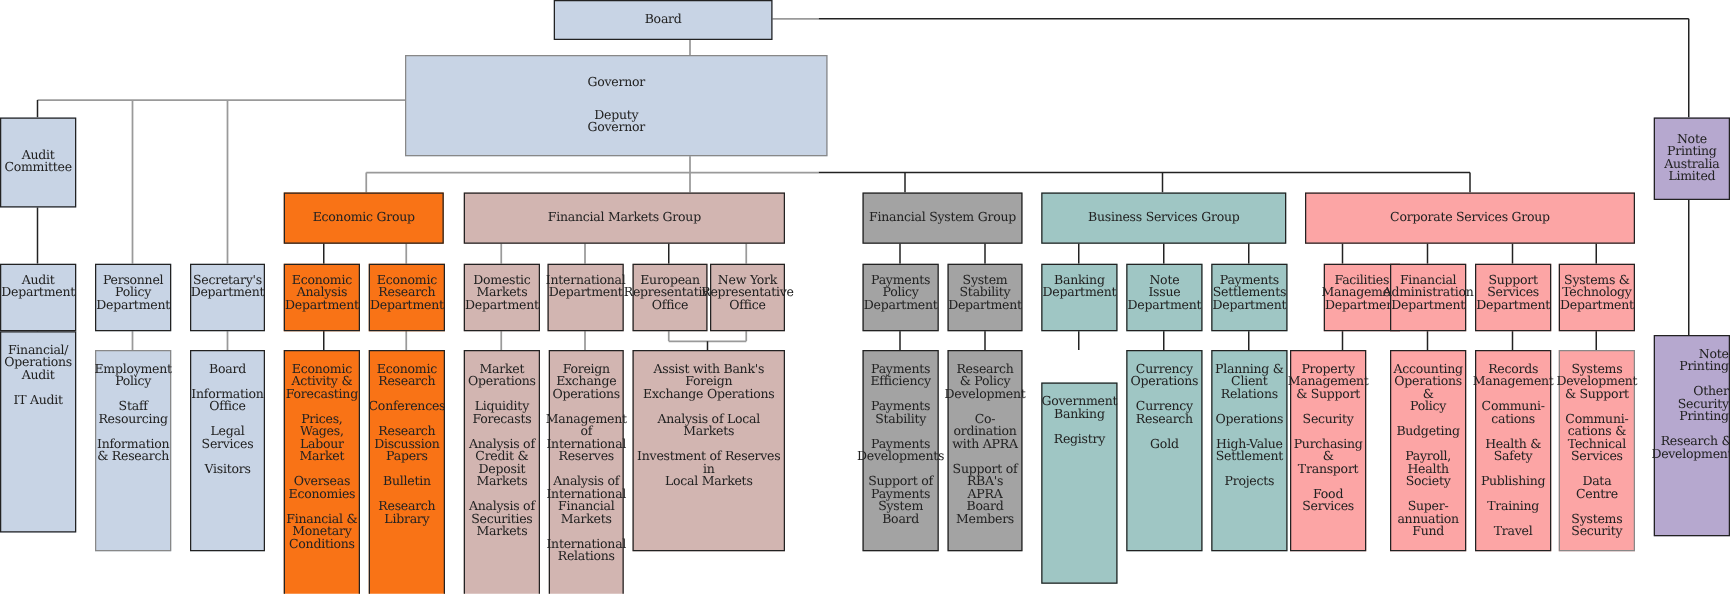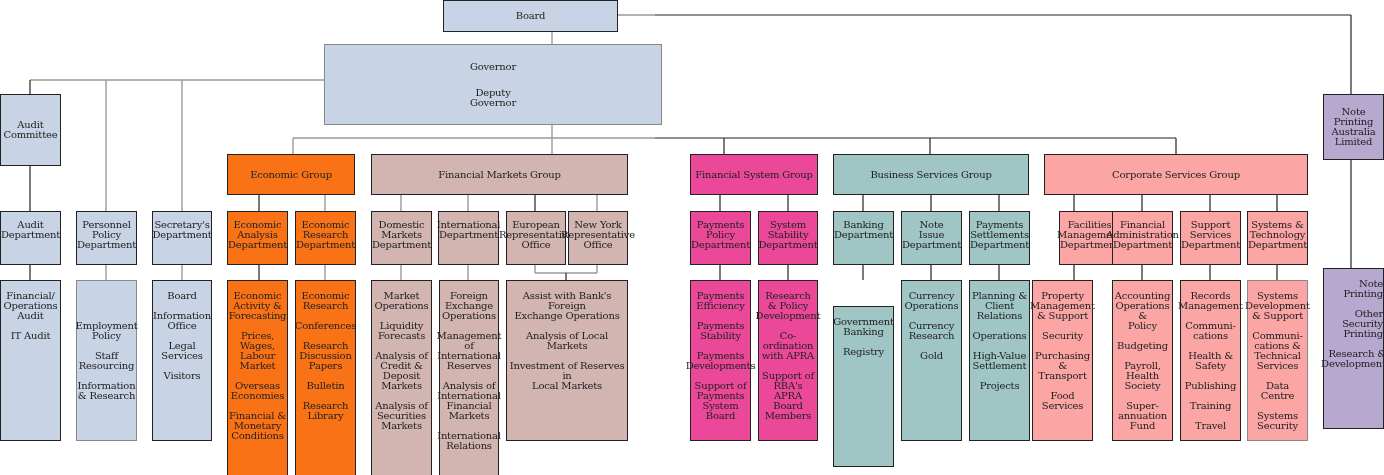--- a/index.html
+++ b/index.html
@@ -8,21 +8,21 @@
   .box { position:absolute; box-sizing:border-box; border:1.3px solid #222;
          display:flex; flex-direction:column; align-items:center; text-align:center;
          font-size:10px; line-height:10px; letter-spacing:-0.2px; }
   .box.center { justify-content:center; }
   .box.top { justify-content:flex-start; padding-top:10px; }
   .box .item { margin-bottom:10px; white-space:pre-line; }
   .box .ln { white-space:pre-line; }
   .blue   { background:#c8d4e5; }
   .peach  { background:#f97316; }
   .mauve  { background:#d2b5b1; }
-  .khaki  { background:#ec4899; }
+  .khaki  { background:#a3a3a3; }
   .teal   { background:#9fc6c4; }
   .cream  { background:#fca5a5; }
   .purple { background:#b6a8cf; }
   .gray-border { border-color:#888; }
   svg.lines { position:absolute; left:0; top:0; }
   .gov-title { margin-bottom:16px; }
 </style>
 </head>
 <body>
 
@@ -125,33 +125,33 @@
   <span class="item">Other Security
 Printing</span>
   <span class="item">Research &amp;
 Development</span>
 </div>
 
 <div class="box blue top" style="left:0;top:211px;width:61px;height:54px;padding-top:8px;">
   <span class="ln">Audit
 Department</span>
 </div>
-<div class="box blue top" style="left:0;top:280px;width:61px;height:161px;">
+<div class="box blue top" style="left:0;top:265px;width:61px;height:161px;">
   <span class="item">Financial/
 Operations
 Audit</span>
   <span class="item">IT Audit</span>
 </div>
 
 <div class="box blue top" style="left:76px;top:211px;width:61px;height:54px;padding-top:8px;">
   <span class="ln">Personnel
 Policy
 Department</span>
 </div>
-<div class="box blue top gray-border" style="left:76px;top:280px;width:61px;height:161px;justify-content:center;">
+<div class="box blue top gray-border" style="left:76px;top:280px;width:61px;height:161px;">
   <span class="item">Employment
 Policy</span>
   <span class="item">Staff
 Resourcing</span>
   <span class="item">Information
 &amp; Research</span>
 </div>
 
 <div class="box blue top" style="left:152px;top:211px;width:60px;height:54px;padding-top:8px;">
   <span class="ln">Secretary's

